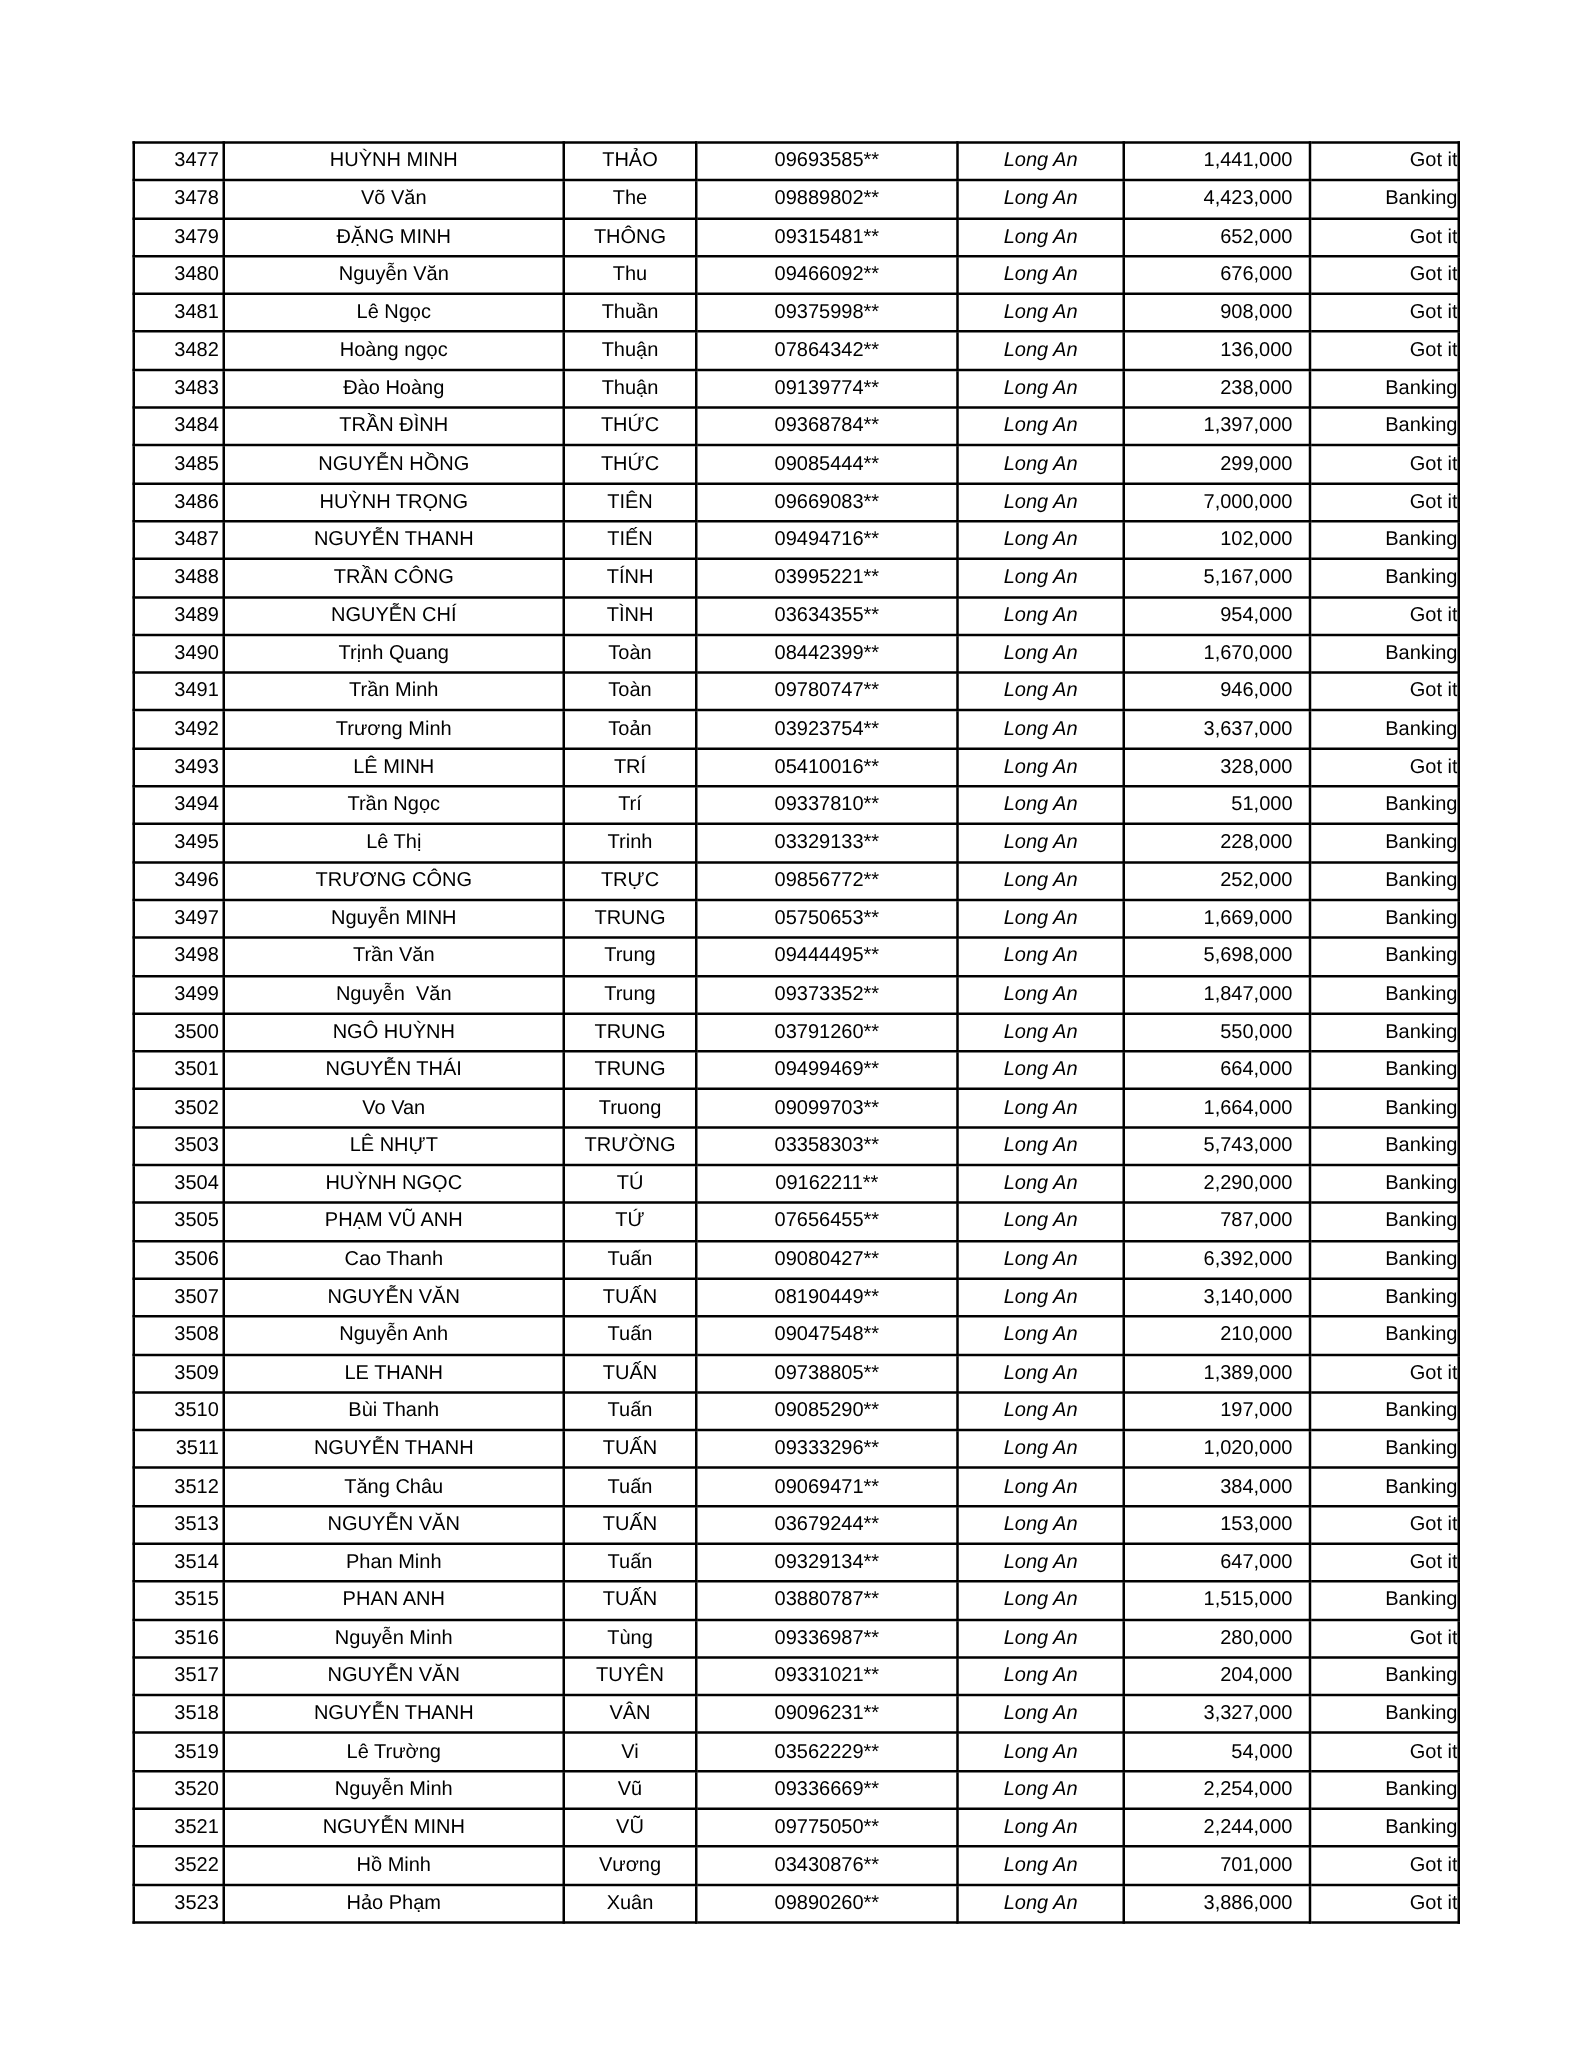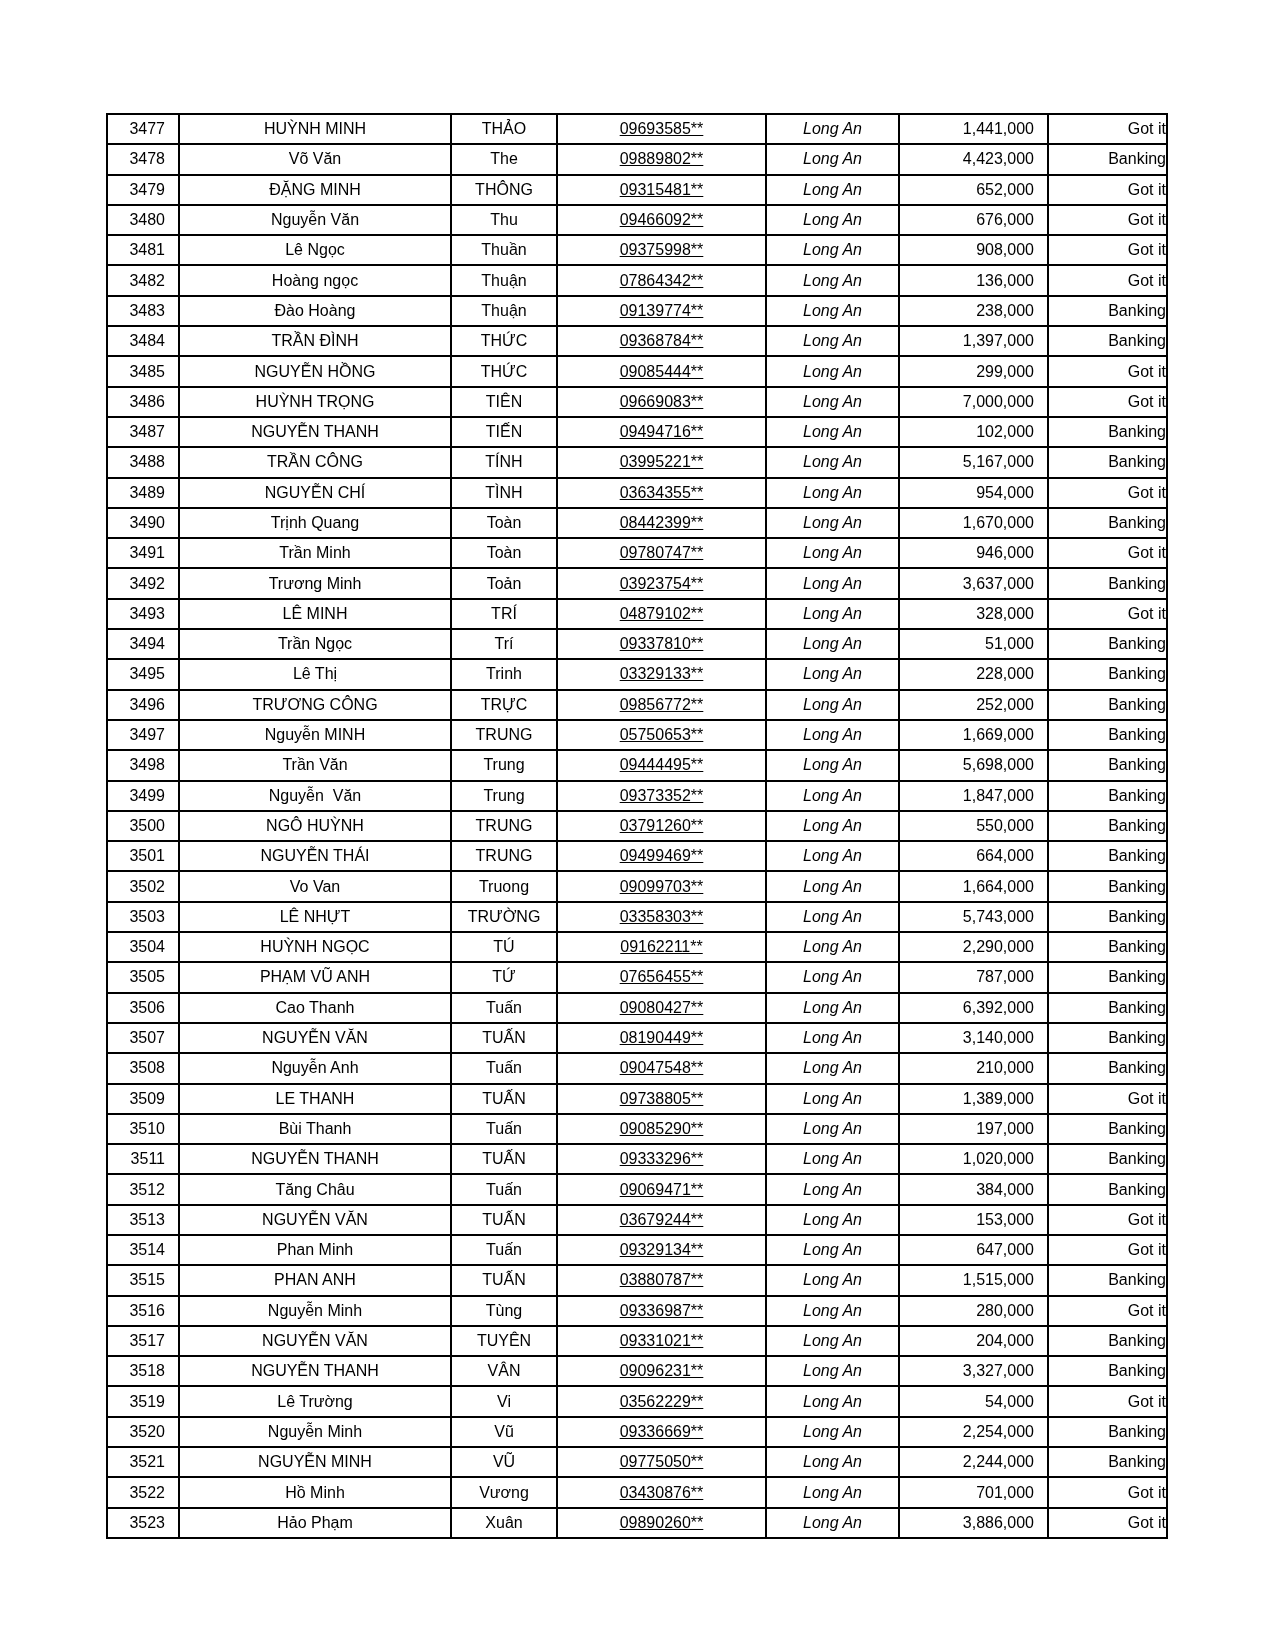--- a/index.html
+++ b/index.html
@@ -35,24 +35,24 @@
     color: #000000;
   }
   col.c-id          { width: 72px; }
   col.c-first_name  { width: 272px; }
   col.c-last_name   { width: 106px; }
   col.c-phone       { width: 209px; }
   col.c-province    { width: 133px; }
   col.c-amount      { width: 149px; }
   col.c-status      { width: 119px; }
 
-  td.col-id       { text-align: right;  padding-right: 13px; }
+  td.col-id       { text-align: right;  padding-right: 3px; }
   td.col-first_name { text-align: center; }
   td.col-last_name  { text-align: center; }
-  td.col-phone      { text-align: center; text-decoration: underline; }
+  td.col-phone      { text-align: center; }
   td.col-province   { text-align: center; font-style: italic; }
   td.col-amount     { text-align: right; padding-right: 13px; }
   td.col-status     { text-align: right;  padding-left: 10px; }
 </style>
 </head>
 <body>
 
 <table class="sheet-table">
   <colgroup>
     <col class="c-id">
@@ -205,21 +205,21 @@
         <td class="col-last_name">Toản</td>
         <td class="col-phone">03923754**</td>
         <td class="col-province">Long An</td>
         <td class="col-amount">3,637,000</td>
         <td class="col-status">Banking</td>
       </tr>
       <tr>
         <td class="col-id">3493</td>
         <td class="col-first_name">LÊ MINH</td>
         <td class="col-last_name">TRÍ</td>
-        <td class="col-phone">04879102**</td>
+        <td class="col-phone">05410016**</td>
         <td class="col-province">Long An</td>
         <td class="col-amount">328,000</td>
         <td class="col-status">Got it</td>
       </tr>
       <tr>
         <td class="col-id">3494</td>
         <td class="col-first_name">Trần Ngọc</td>
         <td class="col-last_name">Trí</td>
         <td class="col-phone">09337810**</td>
         <td class="col-province">Long An</td>

